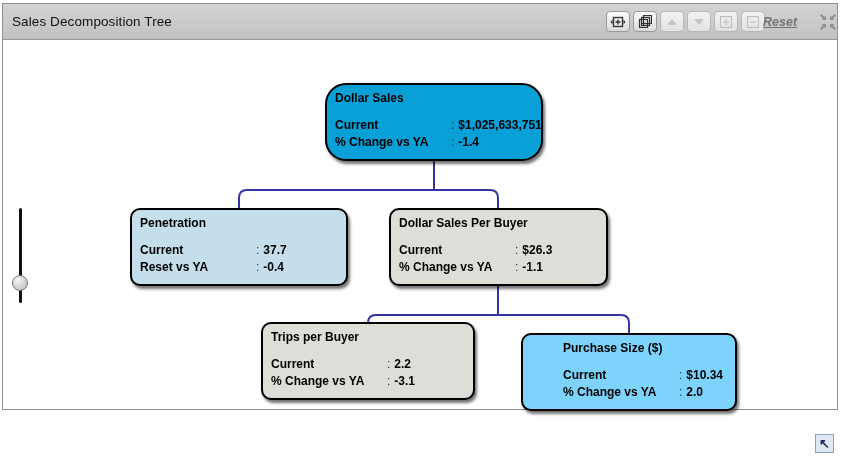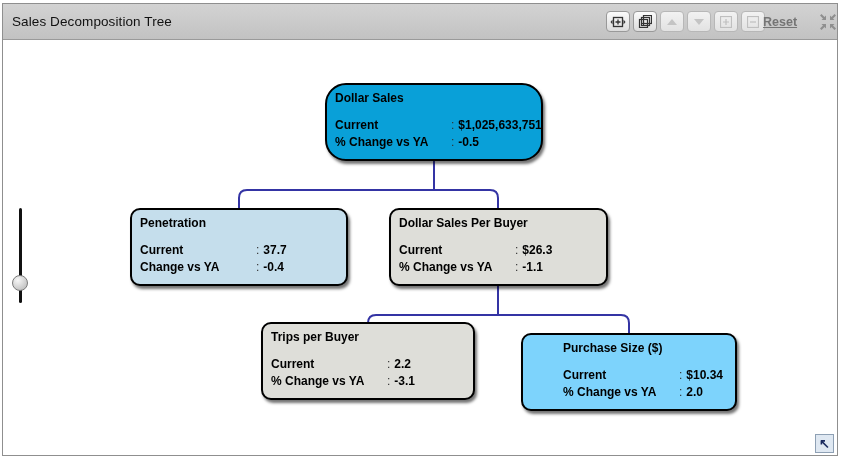--- a/index.html
+++ b/index.html
@@ -1,34 +1,34 @@
 <!DOCTYPE html>
 <html><head>
 <meta charset="utf-8">
 <style>
   * { margin:0; padding:0; box-sizing:border-box; }
   html,body { width:841px; height:459px; background:#ffffff; font-family:"Liberation Sans", sans-serif; overflow:hidden; }
-  .app { position:absolute; left:2px; top:3px; width:836px; height:453px; border:1px solid #8f8f8f; background:#ffffff; }
+  .app { position:absolute; left:2px; top:3px; width:836px; height:407px; border:1px solid #8f8f8f; background:#ffffff; }
 
   
   .header { position:absolute; left:0; top:0; right:0; height:36px;
     background:linear-gradient(#d3d3d3,#c2c2c2); border-bottom:1px solid #9a9a9a;
     display:flex; align-items:center; }
   .title { font-size:13.5px; color:#111; padding-left:9px; letter-spacing:.1px; }
   .toolbar { position:absolute; left:603px; top:7px; display:flex; gap:3px; }
   .tb-btn { width:24px; height:21px; border:1px solid #999; border-radius:4px;
     background:linear-gradient(#fbfbfb,#dcdcdc); display:flex; align-items:center; justify-content:center; cursor:pointer; }
   .tb-btn.disabled { border-color:#b7b7b7; background:linear-gradient(#f2f2f2,#e2e2e2); }
   .tb-btn svg { display:block; }
   .ic-dark { stroke:#333; fill:none; }
   .ic-darkfill { fill:#333; }
   .disabled .ic-dark { stroke:#bfbfbf; }
   .disabled .ic-darkfill { fill:#c4c4c4; }
   .reset-link { position:absolute; left:760px; top:11px; font-size:12.5px; font-weight:bold; color:#757575;
-    text-decoration:underline; cursor:pointer; }
+    text-decoration:underline; cursor:pointer;font-style:italic; }
   .collapse-ico { position:absolute; left:816px; top:9px; width:18px; height:18px; cursor:pointer; }
 
   
   .canvas { position:absolute; left:0; top:37px; right:0; bottom:0; background:#ffffff; }
   .connectors { position:absolute; left:0; top:0; width:836px; height:415px; }
 
   
   .slider-track { position:absolute; left:16px; top:167px; width:3px; height:95px; background:#111; border-radius:2px; }
   .slider-handle { position:absolute; left:9px; top:234px; width:16px; height:16px; border-radius:50%;
     border:1px solid #7a7a7a; background:radial-gradient(circle at 35% 30%, #f7f7f7, #b4b4b4); cursor:pointer; }
@@ -137,33 +137,33 @@
     <div class="node" id="node-0" style="background: rgb(9, 160, 216); border-radius: 21px;">
       <div class="node-title">Dollar Sales</div>
       <div class="node-row">
         <span class="lbl">Current</span>
           <span class="sep">:</span>
           <span class="val">$1,025,633,751</span>
       </div>
       <div class="node-row">
         <span class="lbl">% Change vs YA</span>
           <span class="sep">:</span>
-          <span class="val">-0.5</span>
+          <span class="val">-1.4</span>
       </div>
     </div>
 
     <div class="node" id="node-1" style="background: rgb(197, 222, 236);">
       <div class="node-title">Penetration</div>
       <div class="node-row">
         <span class="lbl">Current</span>
           <span class="sep">:</span>
           <span class="val">37.7</span>
       </div>
       <div class="node-row">
-        <span class="lbl">Change vs YA</span>
+        <span class="lbl">Reset vs YA</span>
           <span class="sep">:</span>
           <span class="val">-0.4</span>
       </div>
     </div>
 
     <div class="node" id="node-2" style="background: rgb(222, 222, 217);">
       <div class="node-title">Dollar Sales Per Buyer</div>
       <div class="node-row">
         <span class="lbl">Current</span>
           <span class="sep">:</span>

